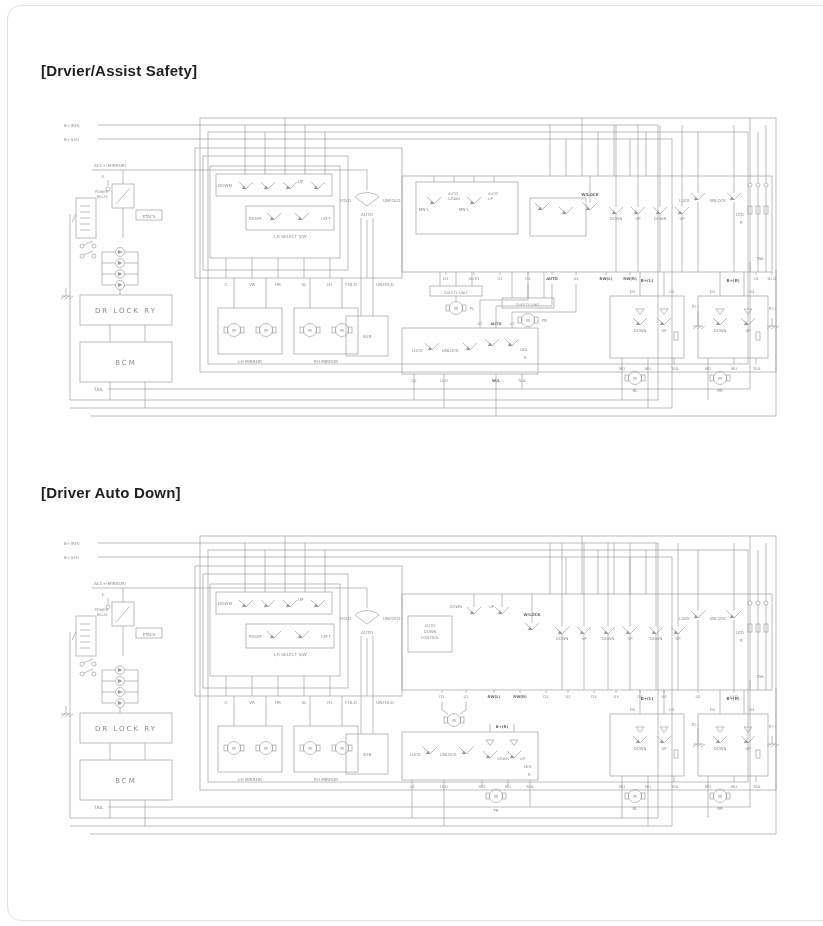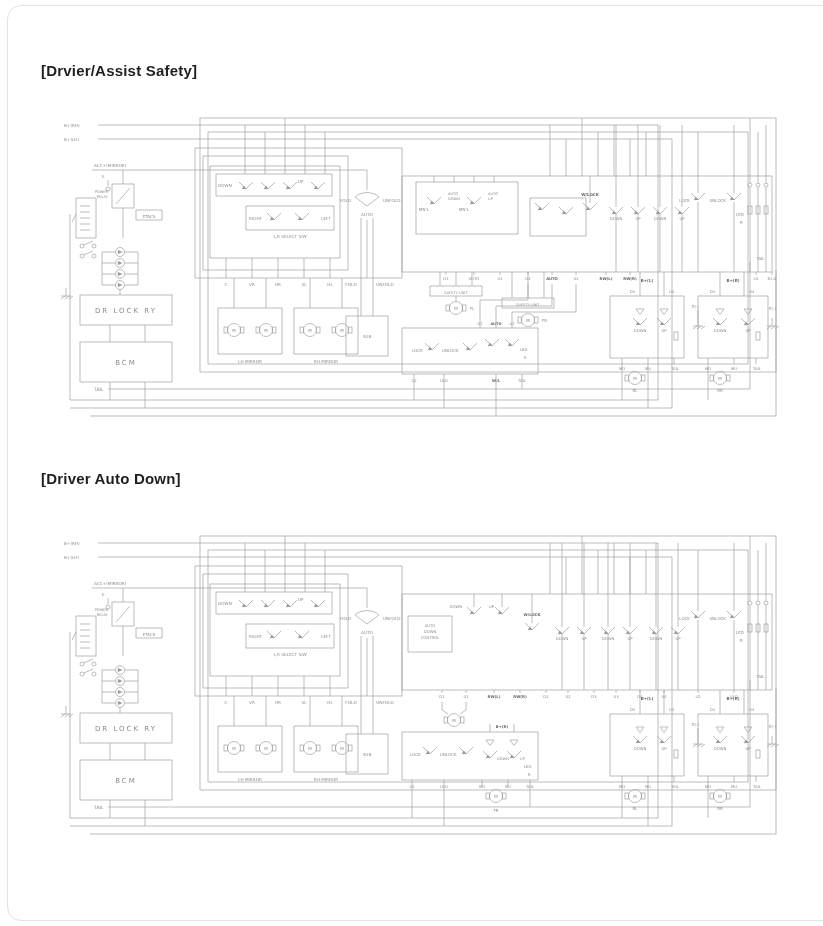--- a/index.html
+++ b/index.html
@@ -1,21 +1,21 @@
 <!DOCTYPE html>
 <html><head>
 <meta charset="utf-8">
 <style>
   html,body{margin:0;padding:0;background:#fff;}
   #stage{position:relative;width:823px;height:926px;background:#ffffff;overflow:hidden;
          font-family:"Liberation Sans",sans-serif;}
   #card{position:absolute;left:7px;top:5px;width:808px;height:914px;background:#ffffff;
         border:1px solid #e2e2e2;border-radius:14px;padding-left:20px;}
   .dtitle{position:absolute;left:33px;font-size:15px;font-weight:bold;color:#1f1f1f;letter-spacing:.2px;}
-  #t1{top:56px;} #t2{top:464px;}
+  #t1{top:56px;} #t2{top:478px;}
   .schem{position:absolute;left:42px;width:740px;height:312px;}
   #svg1{top:104px;} #svg2{top:522px;}
   .w{stroke:#a0a0a0;stroke-width:.7;fill:none;}
   .lbl{fill:#8b8b8b;font-family:"DejaVu Sans",sans-serif;}
   .lbl.b{font-weight:bold;fill:#666;}
   .big{letter-spacing:2px;}
 </style>
 </head>
 <body>
 

